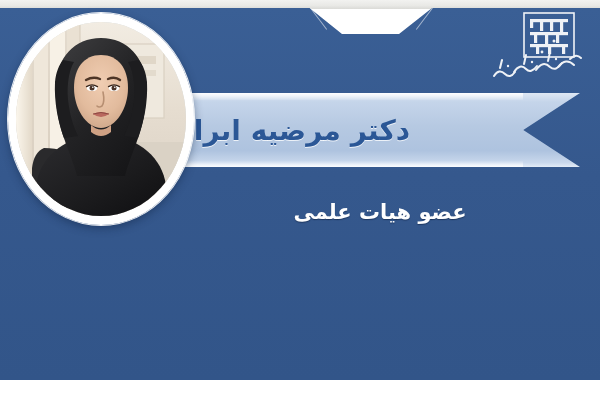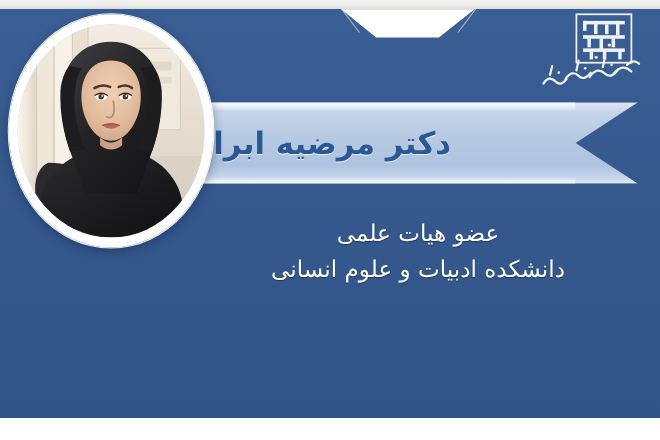--- a/index.html
+++ b/index.html
@@ -158,21 +158,21 @@
     position: absolute;
     left: 180px;
     top: 196px;
     width: 400px;
     text-align: center;
     direction: rtl;
     color: #ffffff;
   }
   .subtitle-line {
     font-size: 21px;
-    font-weight: normal;
+    font-weight: bold;
     line-height: 1.55;
     white-space: nowrap;
     text-shadow: 0 1px 1px rgba(10,25,55,0.5);
   }
   .subtitle-line.second { font-size: 21px; }
 
   
   .logo {
     position: absolute;
     right: 12px;
@@ -278,21 +278,20 @@
         <path d="M77 92 q8 -3 16 0" stroke="#8d4a43" stroke-width="1" fill="none"></path>
 
         <path d="M74 104 q11 8 22 0 l0 8 q-11 7 -22 0 z" fill="#c39madd" opacity="0"></path>
         <path d="M75 103 q10 9 20 0 l0 7 q-10 8 -20 0 z" fill="#cfa184"></path>
       </svg>
     </div>
   </div>
 
   <div class="subtitle-block">
     <div class="subtitle-line first">عضو هیات علمی</div>
-    <div class="subtitle-line second">دانشکده ادبیات و علوم انسانی</div>
   </div>
 
   <div class="logo">
     <svg viewBox="0 0 100 78" aria-hidden="true">
 
       <rect x="36" y="3" width="50" height="44" fill="none" stroke="#ffffff" stroke-width="1.6"></rect>
       <g fill="#ffffff">
 
         <rect x="42" y="9" width="38" height="3.2"></rect>
         <rect x="42" y="9" width="3.2" height="9"></rect>

